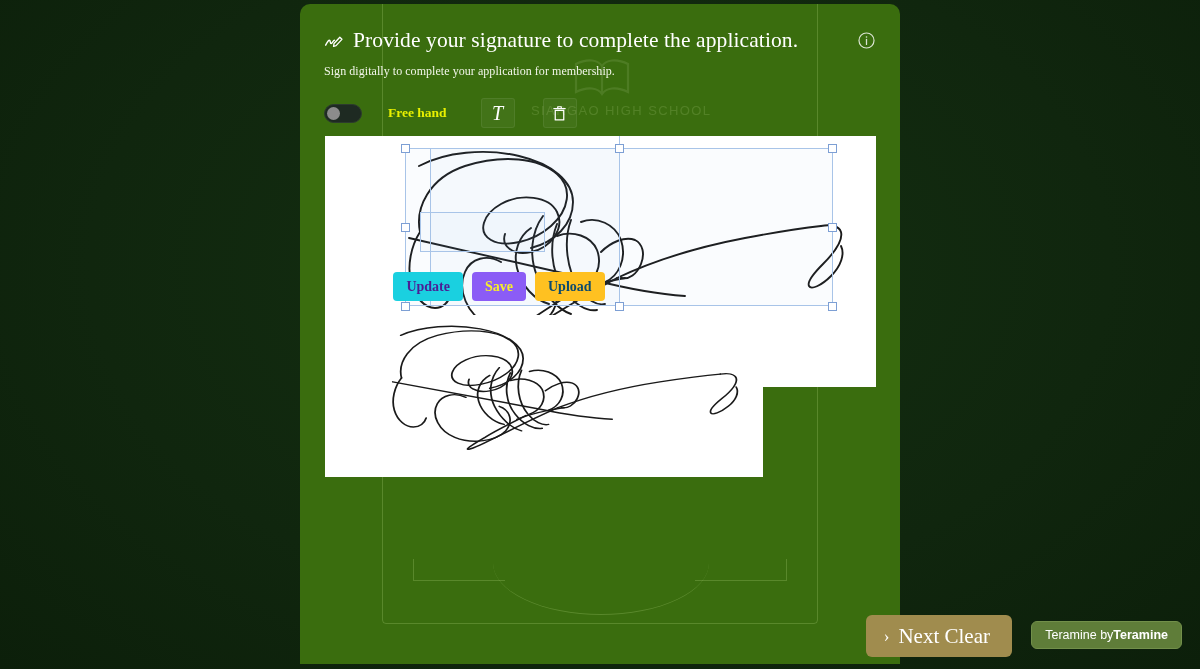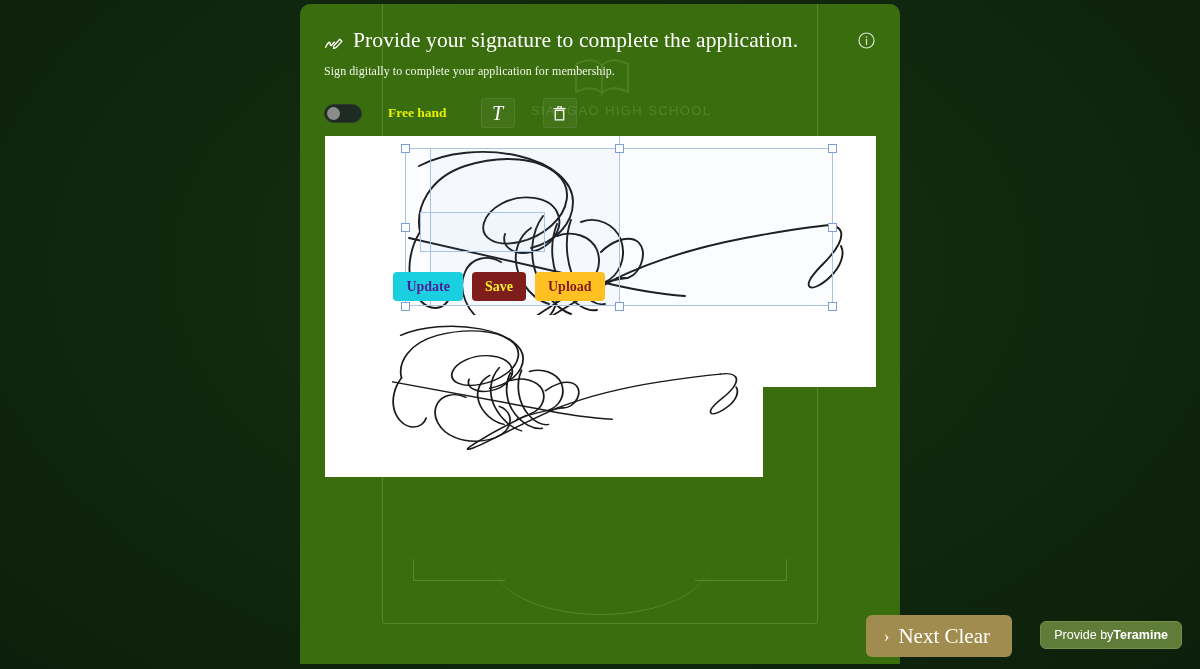--- a/index.html
+++ b/index.html
@@ -94,21 +94,21 @@
 
   
   #card-header {
     position: absolute;
     left: 24px;
     top: 24px;
     width: 552px;
   }
   #header-row {
     display: flex;
-    align-items: flex-end;
+    align-items: center;
     gap: 9px;
   }
   #signature-pen-icon {
     flex: 0 0 auto;
     width: 20px;
     height: 20px;
     color: #ffffff;
   }
   #card-title {
     color: #ffffff;
@@ -388,22 +388,22 @@
     <div class="sel-handle" style="left:76px;  top:87px;"></div>
     <div class="sel-handle" style="left:503px; top:87px;"></div>
     <div class="sel-handle" style="left:76px;  top:166px;"></div>
     <div class="sel-handle" style="left:290px; top:166px;"></div>
     <div class="sel-handle" style="left:503px; top:166px;"></div>
   </div>
 
   <div id="signature-actions">
       <button class="action-btn" style="background: rgb(122, 128, 132); color: rgb(245, 239, 42); margin-top: 48px;">Clear</button>
       <button class="action-btn" style="background: rgb(26, 208, 224); color: #4c1d95;">Update</button>
-      <button class="action-btn" style="background: #7f1d1d; color: rgb(245, 239, 42);">Save</button>
-      <button class="action-btn" style="background: rgb(255, 193, 33); color: #7f1d1d;">Upload</button>
+      <button class="action-btn" style="background: #8b5cf6; color: rgb(245, 239, 42);">Save</button>
+      <button class="action-btn" style="background: rgb(255, 193, 33); color: #0c4a6e;">Upload</button>
     </div>
 
   <div id="signature-preview">
     <svg width="438" height="162" viewBox="0 0 551 251" preserveAspectRatio="none">
       <g fill="none" stroke="#1a1a1a" stroke-width="2.2" stroke-linecap="round" stroke-linejoin="round">
         <path d="M95 96 C90 72 104 42 140 30 C178 18 214 22 232 38 C248 52 244 74 226 90
                  C208 106 180 112 166 104 C152 96 158 78 176 68 C196 57 224 60 232 76
                  C240 92 226 112 206 116 C188 120 176 110 180 98"></path>
         <path d="M95 96 C86 110 82 130 86 146 C90 162 100 172 110 172 C118 172 124 166 126 158"></path>
         <path d="M94 30 C120 16 160 12 194 20 C228 28 248 46 248 66 C248 88 230 106 206 112"></path>
@@ -428,15 +428,15 @@
     </svg>
   </div>
 </div>
 
 <button id="next-step-button">
   <span id="next-step-chevron">›</span>
   <span>Next Clear</span>
 </button>
 
 <div id="powered-by-badge">
-  <span>Provide by</span>
+  <span>Teramine by</span>
   <span id="powered-by-brand">Teramine</span>
 </div>
 
 </body></html>

